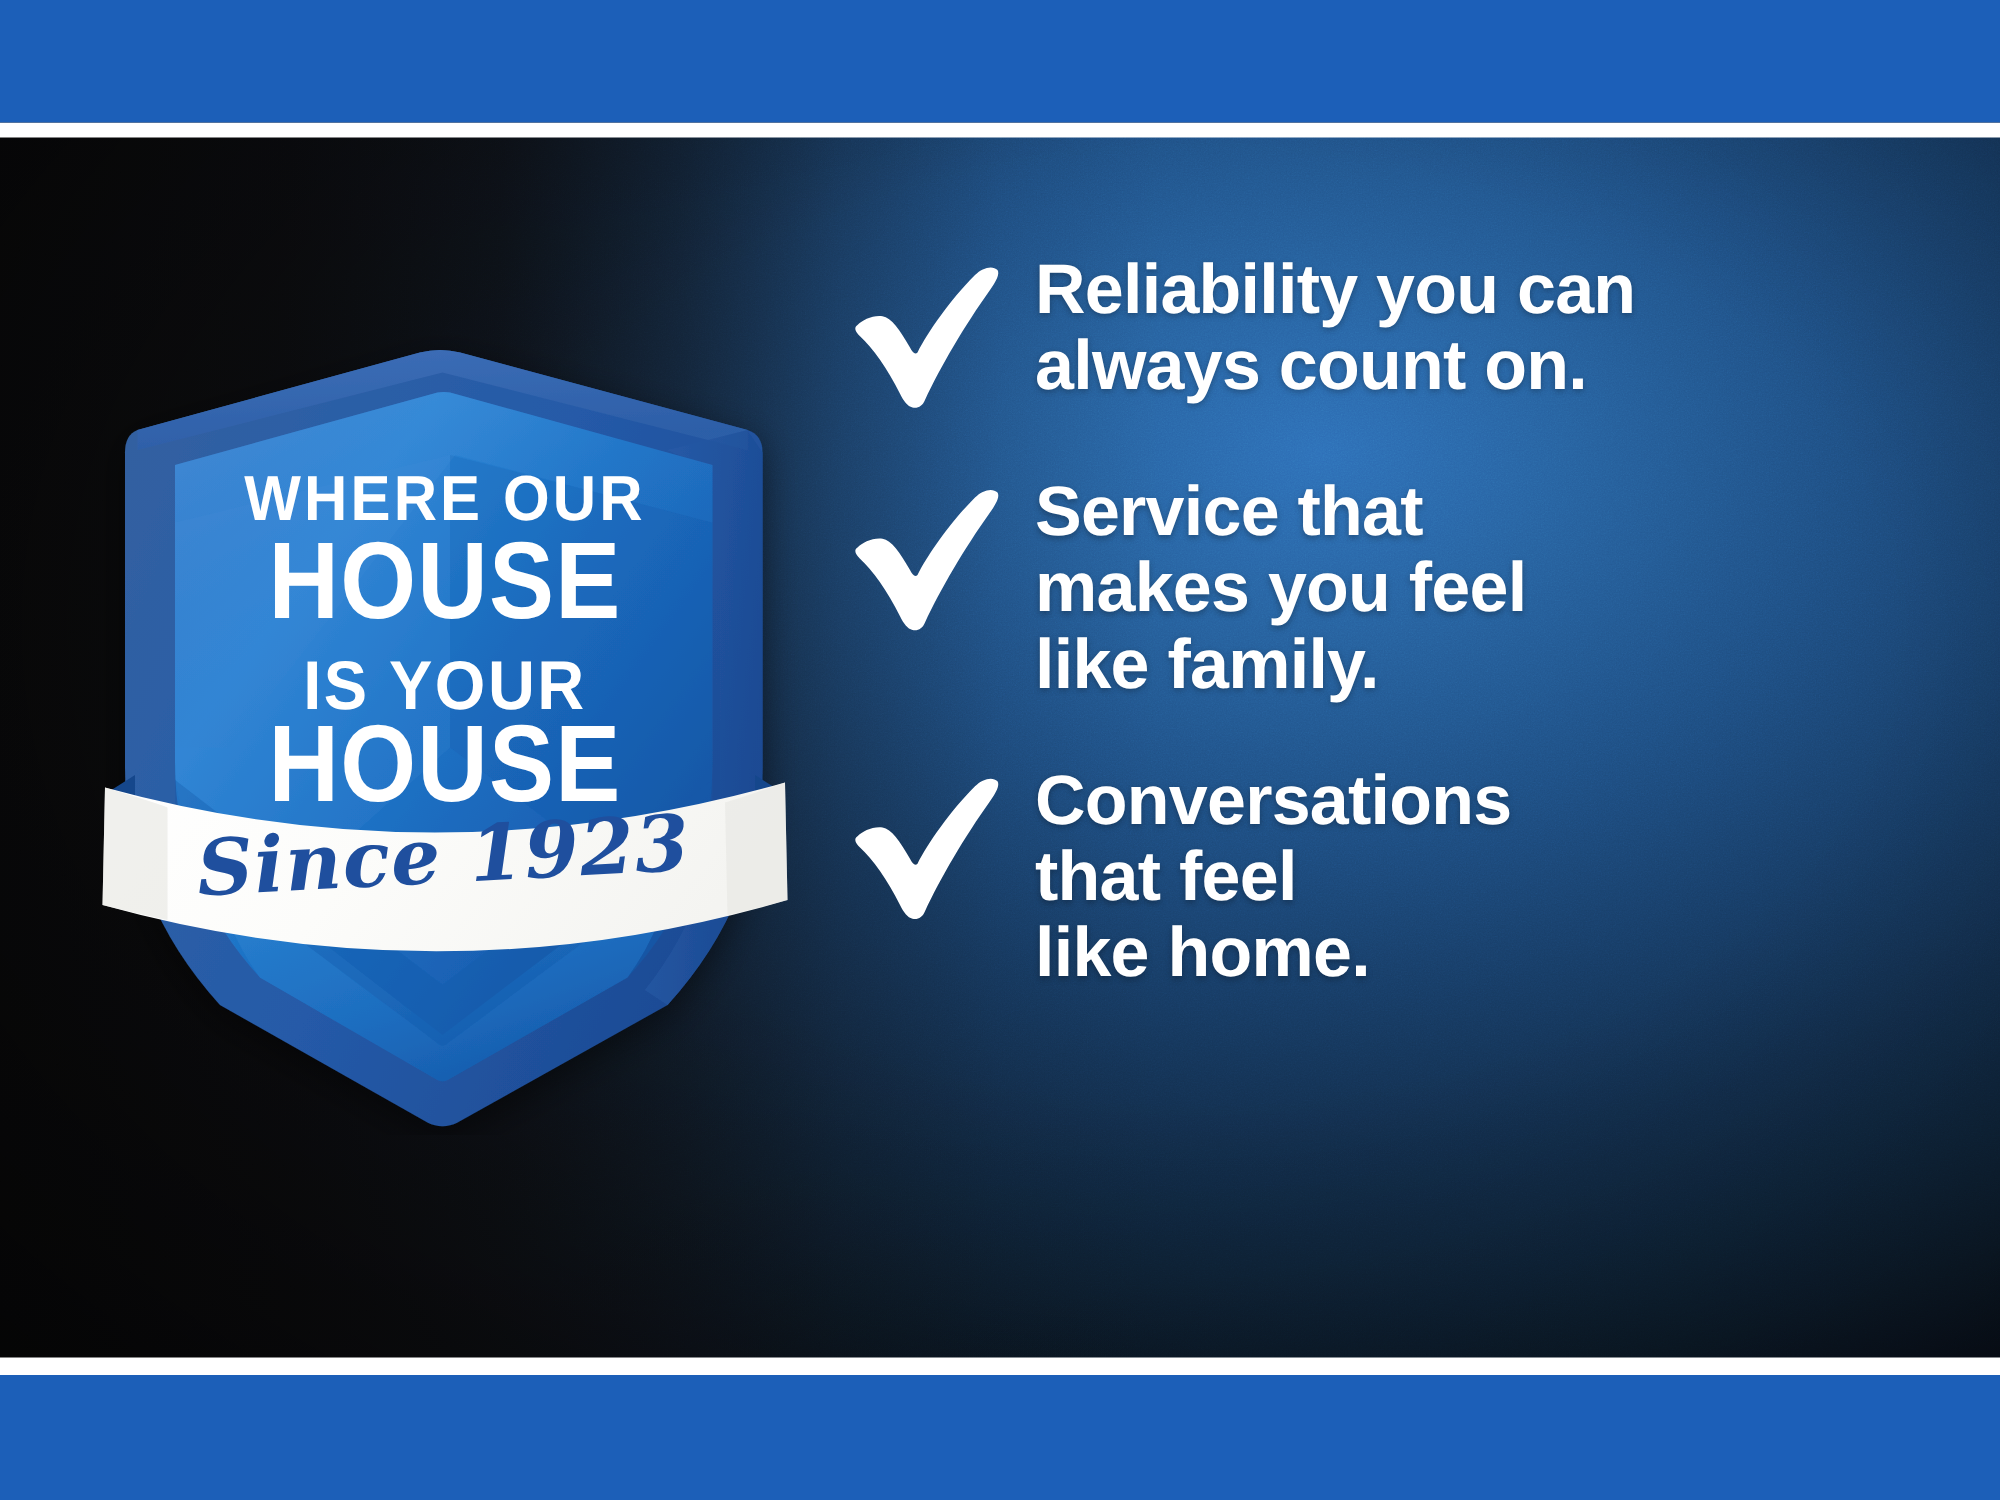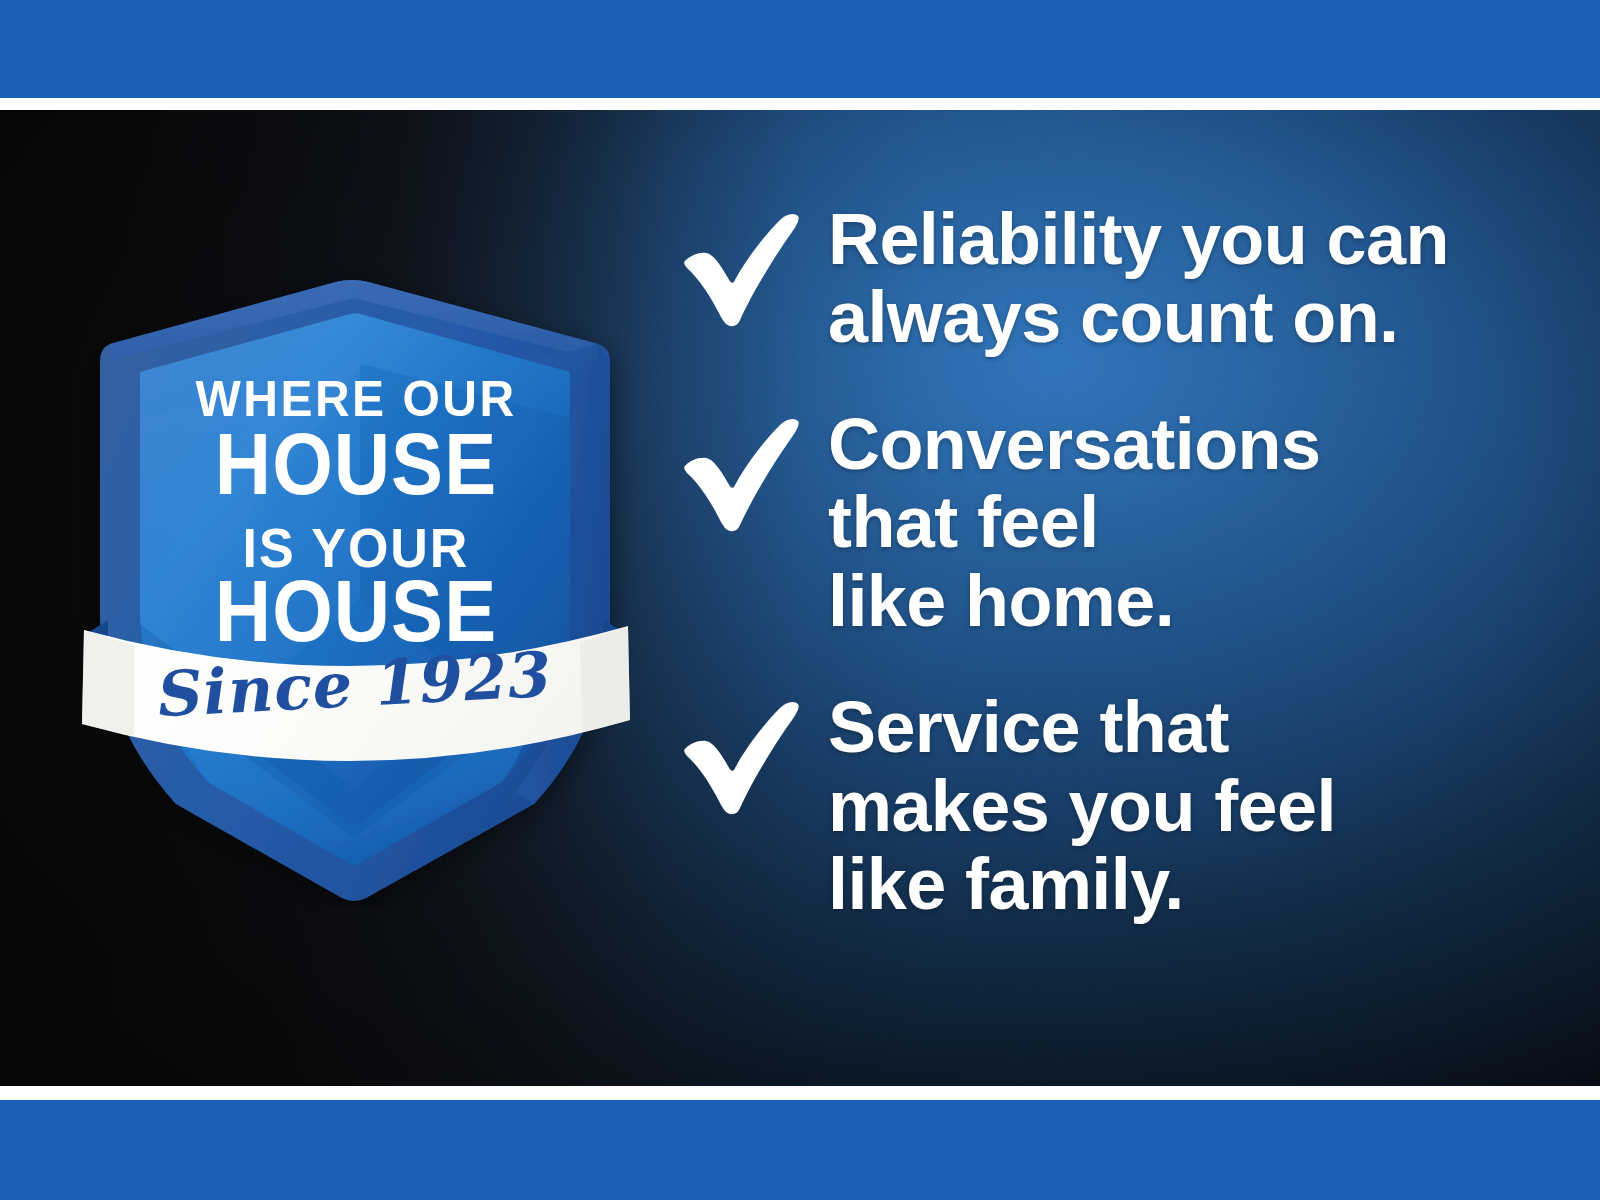--- a/index.html
+++ b/index.html
@@ -126,21 +126,21 @@
     height: 122px;
     margin-right: 28px;
     margin-top: 4px;
   }
   .check svg { display: block; width: 100%; height: 100%; }
 
   .bullet-text {
     color: #ffffff;
     font-family: "Liberation Sans", sans-serif;
     font-weight: bold;
-    font-size: 72px;
+    font-size: 56px;
     line-height: 1.09;
     letter-spacing: -0.6px;
     white-space: pre-line;
     text-shadow: 0 2px 5px rgba(0,0,0,0.28);
     margin-top: -4px;
   }
   .bullet.b1 .bullet-text { max-width: 700px; }
   .bullet.b2 .bullet-text { max-width: 620px; }
   .bullet.b3 .bullet-text { max-width: 620px; }
 </style>
@@ -301,20 +301,42 @@
                      C 132,11 129,17 124,24
                      C 104,52 84,86 72,112
                      C 70,117 66,119 62,118
                      C 58,117 55,113 52,107
                      C 42,87 30,70 20,61
                      C 16,57 15,54 18,52 Z" fill="#FFFFFF"></path>
           </svg>
         </div>
         <div class="bullet-text">Reliability you can
 always count on.</div>
+      </div>
+
+      <div class="bullet b2">
+        <div class="check">
+          <svg viewBox="0 0 132 122" xmlns="http://www.w3.org/2000/svg">
+            <path d="M 18,52
+                     C 22,48 30,44 38,45
+                     C 45,46 52,56 60,70
+                     C 62,74 64,76 66,74
+                     C 74,58 92,32 112,12
+                     C 118,6 126,4 130,8
+                     C 132,11 129,17 124,24
+                     C 104,52 84,86 72,112
+                     C 70,117 66,119 62,118
+                     C 58,117 55,113 52,107
+                     C 42,87 30,70 20,61
+                     C 16,57 15,54 18,52 Z" fill="#FFFFFF"></path>
+          </svg>
+        </div>
+        <div class="bullet-text">Service that
+makes you feel
+like family.</div>
       </div>
 
       <div class="bullet b3">
         <div class="check">
           <svg viewBox="0 0 132 122" xmlns="http://www.w3.org/2000/svg">
             <path d="M 18,52
                      C 22,48 30,44 38,45
                      C 45,46 52,56 60,70
                      C 62,74 64,76 66,74
                      C 74,58 92,32 112,12
@@ -325,38 +347,16 @@
                      C 58,117 55,113 52,107
                      C 42,87 30,70 20,61
                      C 16,57 15,54 18,52 Z" fill="#FFFFFF"></path>
           </svg>
         </div>
         <div class="bullet-text">Conversations
 that feel
 like home.</div>
       </div>
 
-      <div class="bullet b2">
-        <div class="check">
-          <svg viewBox="0 0 132 122" xmlns="http://www.w3.org/2000/svg">
-            <path d="M 18,52
-                     C 22,48 30,44 38,45
-                     C 45,46 52,56 60,70
-                     C 62,74 64,76 66,74
-                     C 74,58 92,32 112,12
-                     C 118,6 126,4 130,8
-                     C 132,11 129,17 124,24
-                     C 104,52 84,86 72,112
-                     C 70,117 66,119 62,118
-                     C 58,117 55,113 52,107
-                     C 42,87 30,70 20,61
-                     C 16,57 15,54 18,52 Z" fill="#FFFFFF"></path>
-          </svg>
-        </div>
-        <div class="bullet-text">Service that
-makes you feel
-like family.</div>
-      </div>
-
     </div>
 
   </div>
 </div>
 
 </body></html>

